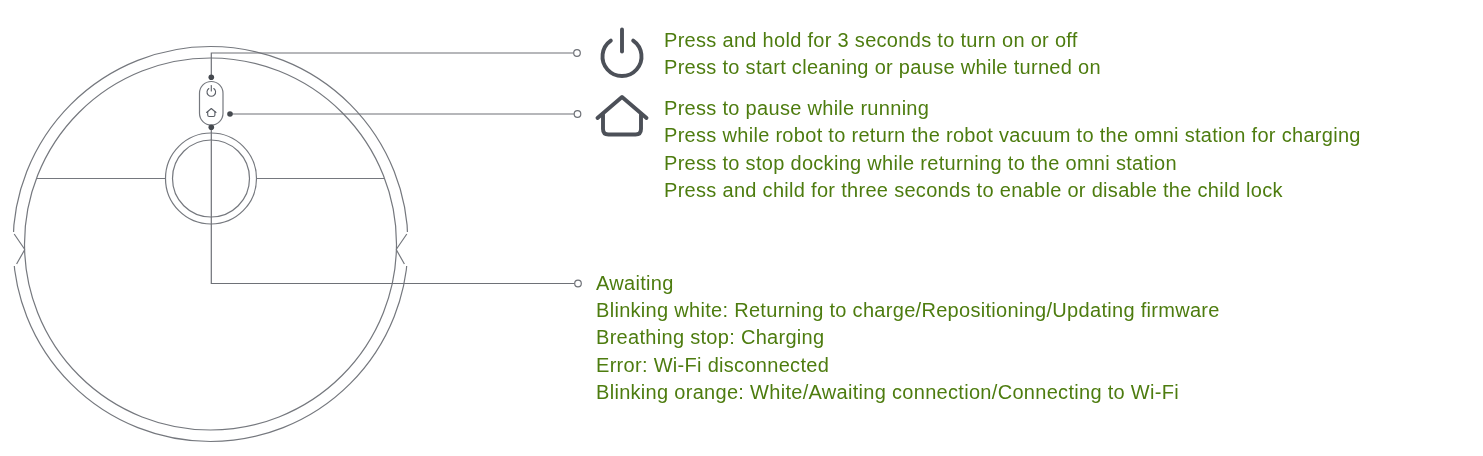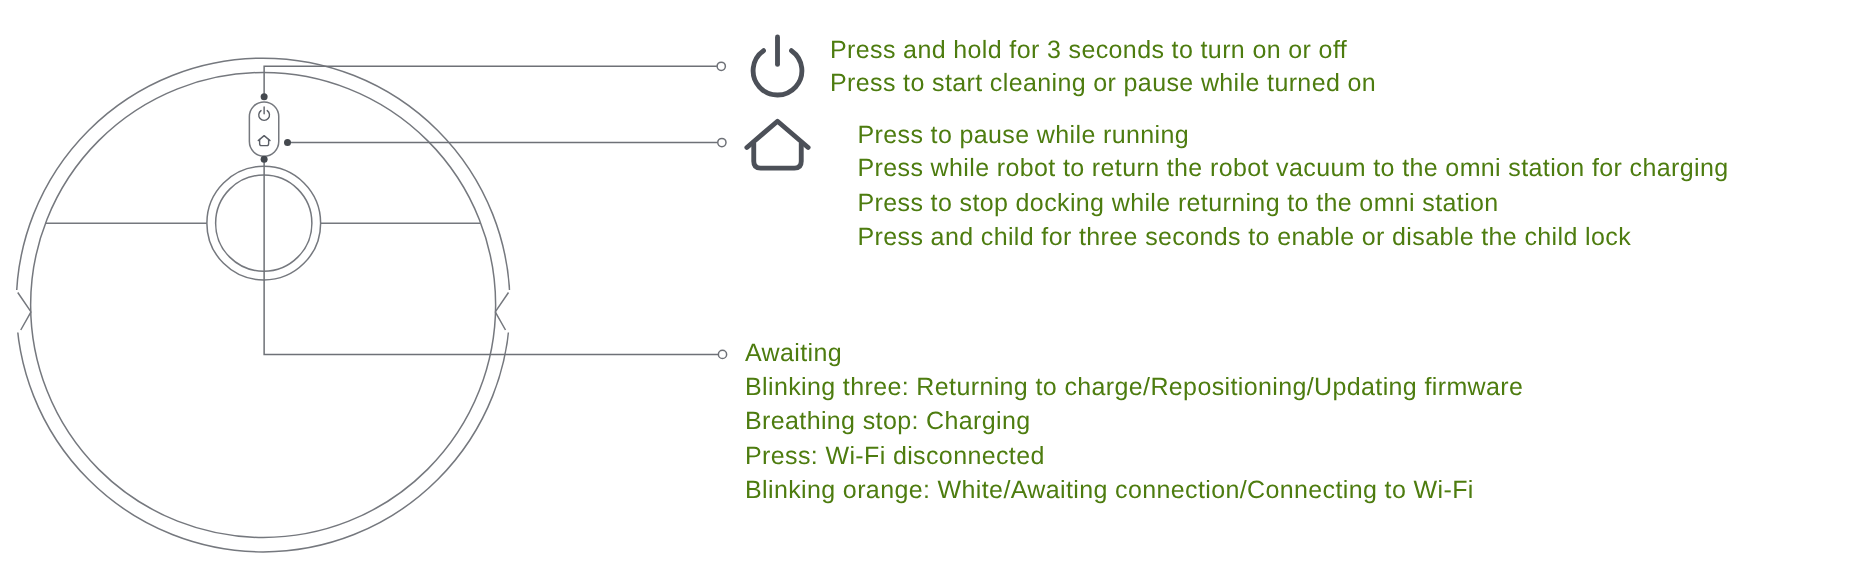--- a/index.html
+++ b/index.html
@@ -93,28 +93,28 @@
       <path d="M 3.5 25 L 28 4 L 52.5 25"></path>
       <path d="M 9 21.5 V 36 Q 9 41.5 14.5 41.5 H 41.5 Q 47 41.5 47 36 V 21.5"></path>
     </g>
   </svg>
 
   <div class="txt" style="left:664px;top:26.5px">
     <div>Press and hold for 3 seconds to turn on or off</div>
     <div>Press to start cleaning or pause while turned on</div>
   </div>
 
-  <div class="txt" style="left:686px;top:95px">
+  <div class="txt" style="left:664px;top:95px">
     <div>Press to pause while running</div>
     <div>Press while robot to return the robot vacuum to the omni station for charging</div>
     <div>Press to stop docking while returning to the omni station</div>
     <div>Press and child for three seconds to enable or disable the child lock</div>
   </div>
 
   <div class="txt" style="left:596px;top:269.5px">
     <div>Awaiting</div>
-    <div>Blinking three: Returning to charge/Repositioning/Updating firmware</div>
+    <div>Blinking white: Returning to charge/Repositioning/Updating firmware</div>
     <div>Breathing stop: Charging</div>
-    <div>Press: Wi-Fi disconnected</div>
+    <div>Error: Wi-Fi disconnected</div>
     <div>Blinking orange: White/Awaiting connection/Connecting to Wi-Fi</div>
   </div>
 
 </div>
 
 </body></html>

